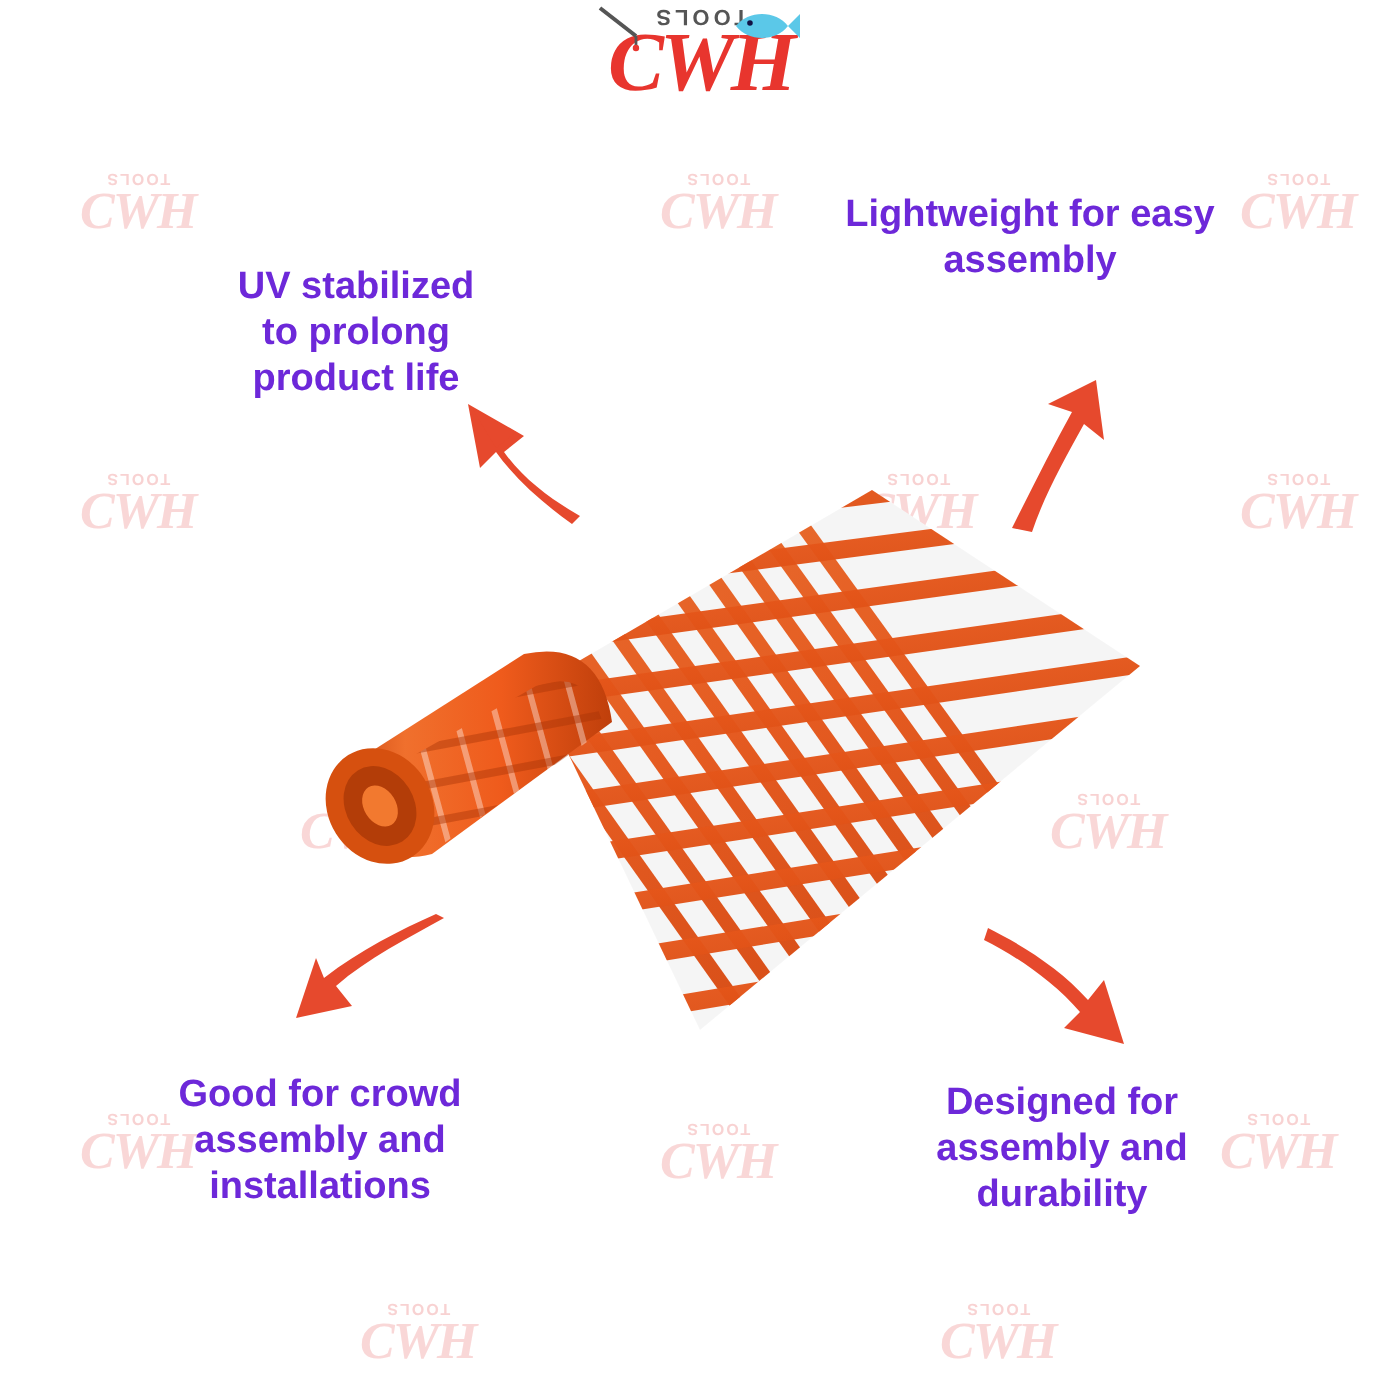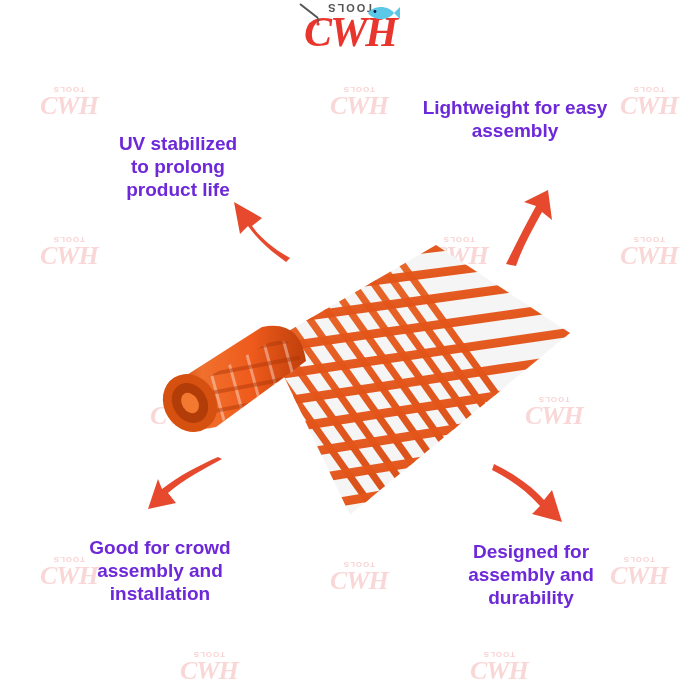--- a/index.html
+++ b/index.html
@@ -286,21 +286,21 @@
   </div>
 
   <div class="callout" id="callout-light">
     <div>Lightweight for easy</div>
     <div>assembly</div>
   </div>
 
   <div class="callout" id="callout-crowd">
     <div>Good for crowd</div>
     <div>assembly and</div>
-    <div>installation</div>
+    <div>installations</div>
   </div>
 
   <div class="callout" id="callout-design">
     <div>Designed for</div>
     <div>assembly and</div>
     <div>durability</div>
   </div>
 
   <div class="logo">
     <svg class="logo-rod" viewBox="0 0 26 24">

